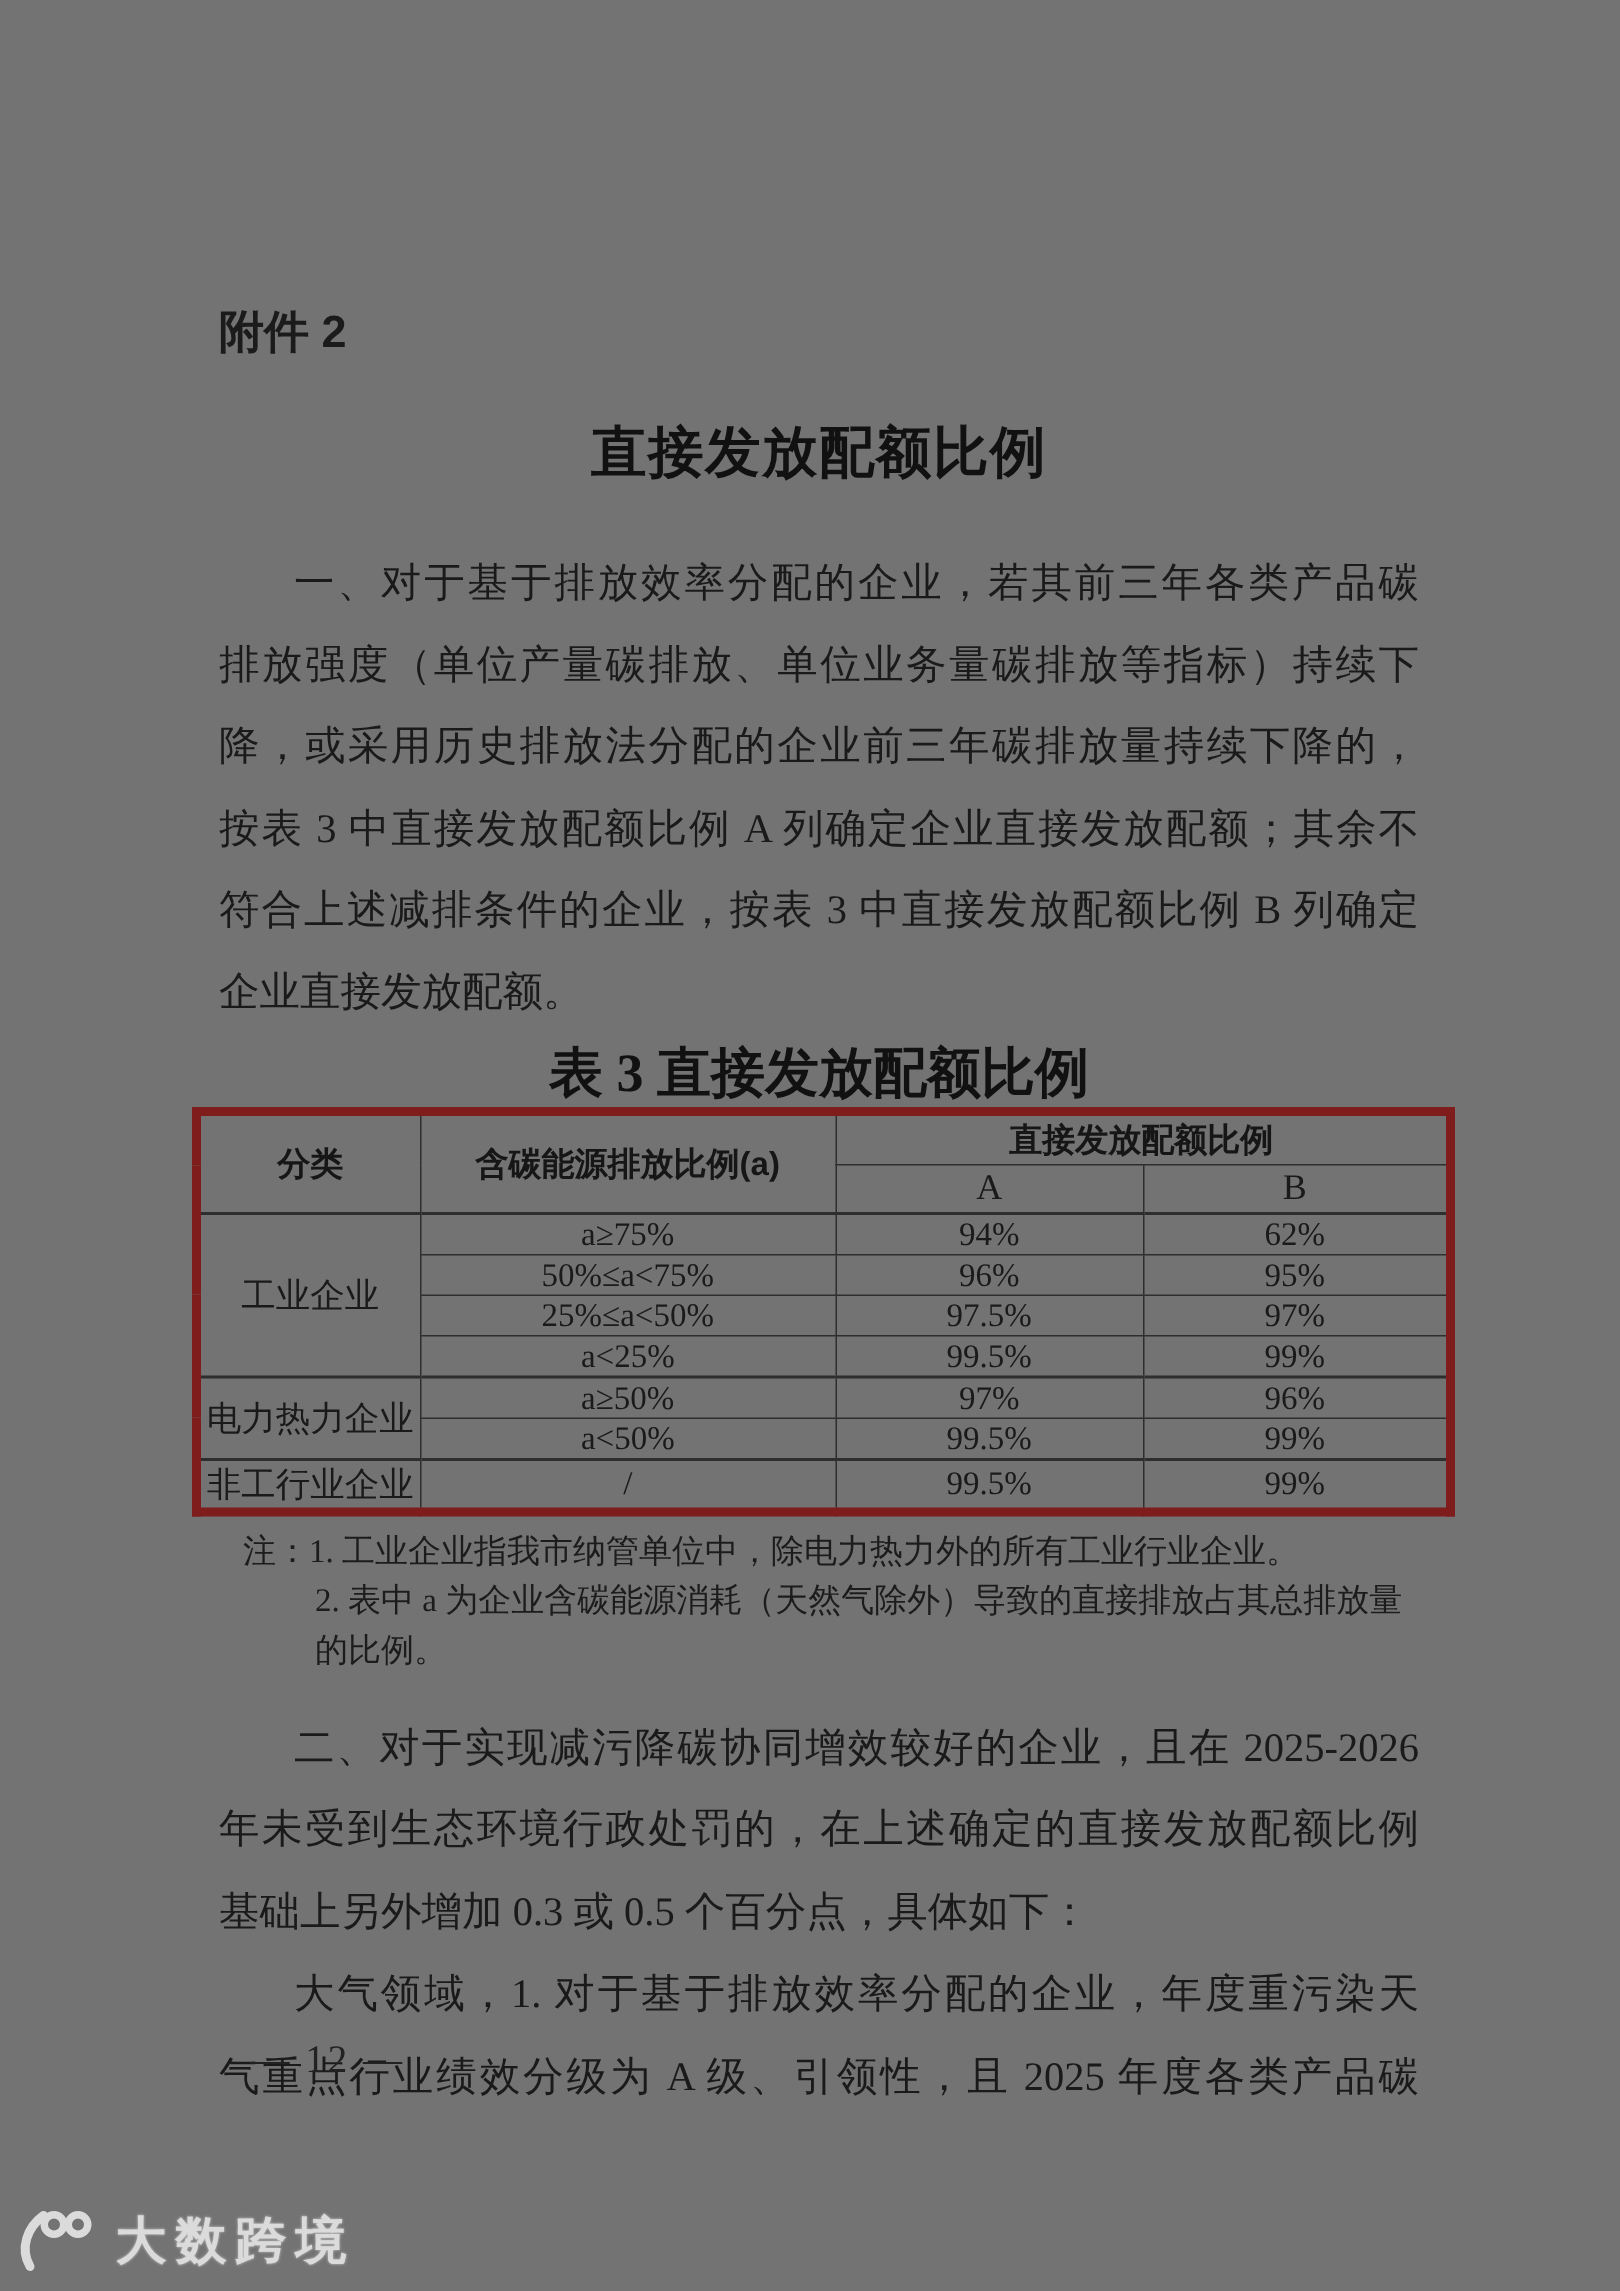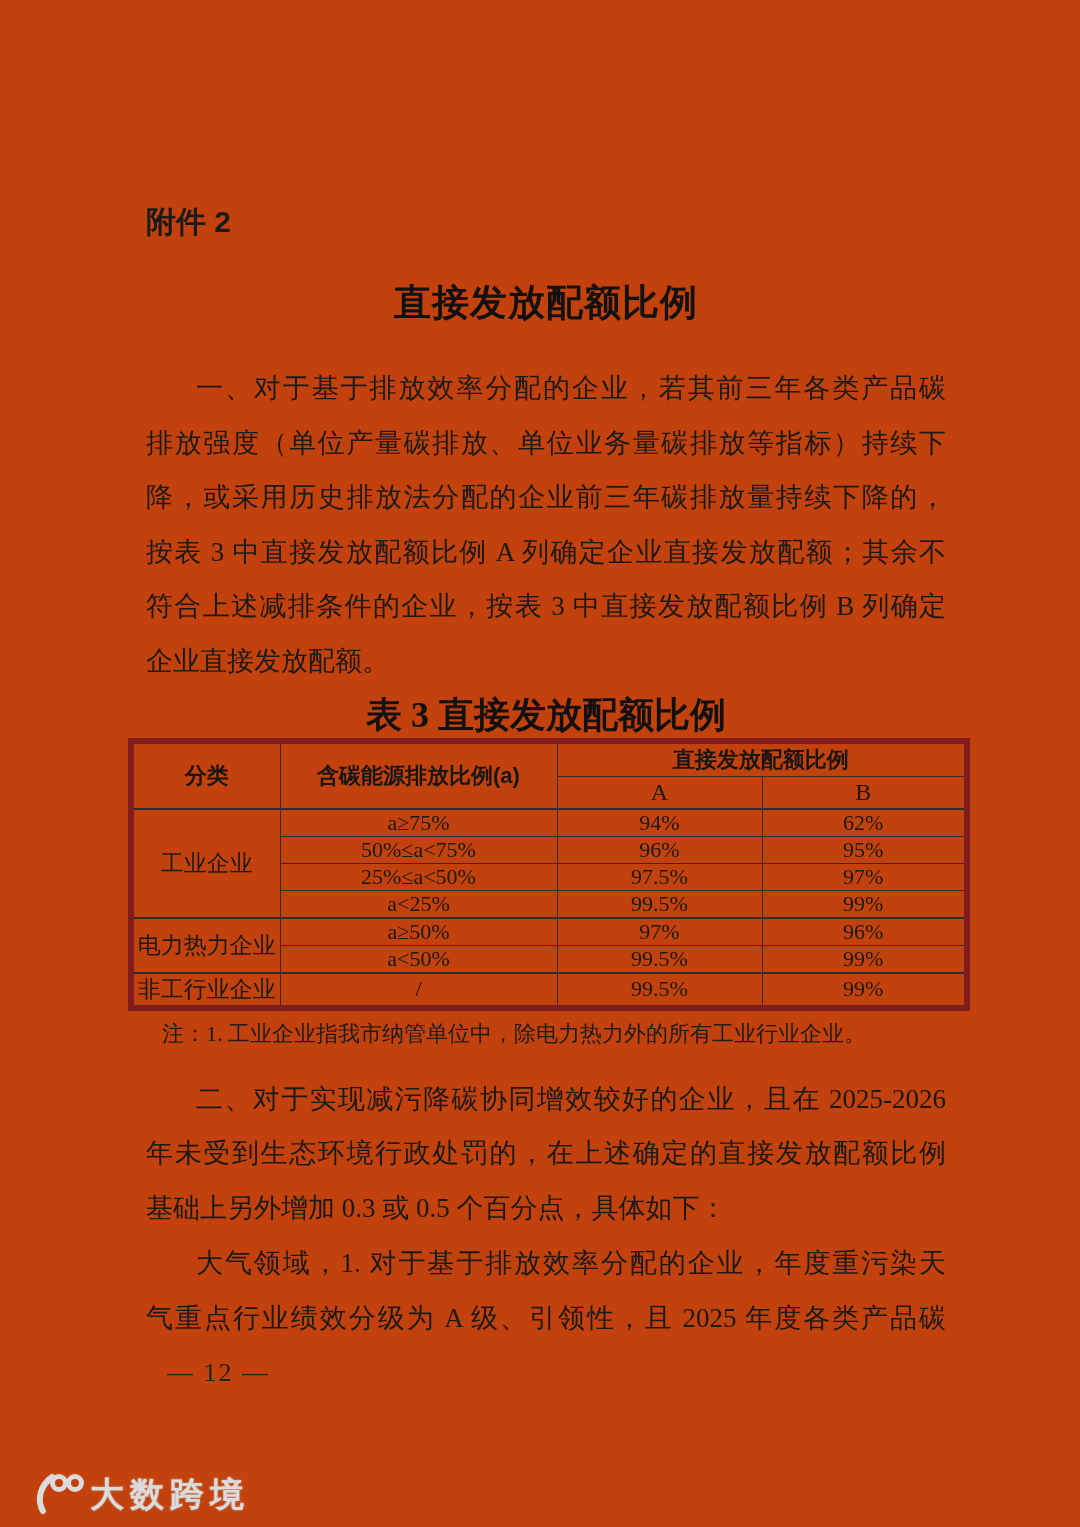--- a/index.html
+++ b/index.html
@@ -1,20 +1,20 @@
 <!DOCTYPE html>
 <html><head>
 <meta charset="utf-8">
 <style>
   html, body { margin: 0; padding: 0; background: #ffffff; }
   .page {
     position: relative;
     width: 1080px;
     height: 1527px;
-    background: #c2410c;
+    background: #737373;
     overflow: hidden;
     color: #1a1a1a;
     font-family: "Liberation Serif", "DejaVu Serif", serif;
   }
   .content { position: relative; margin-left: 146px; width: 800px; }
 
   .attachment-label {
     padding-top: 207px;
     font-family: "Liberation Sans", "DejaVu Sans", sans-serif;
     font-weight: 600;
@@ -96,25 +96,25 @@
     left: 167px;
     top: 1360px;
     font-size: 26px;
     line-height: 1;
     letter-spacing: 2px;
     color: #222;
   }
 
   .watermark {
     position: absolute;
-    left: 31px;
+    left: 8px;
     top: 1472px;
     display: flex;
     align-items: center;
-    gap: 5px;
+    gap: 15px;
   }
   .wm-logo { display: block; }
   .wm-text {
     font-family: "Liberation Sans", "DejaVu Sans", sans-serif;
     font-weight: 700;
     font-size: 34px;
     line-height: 1;
     letter-spacing: 6px;
     color: #dbdbdb;
     text-shadow: 0 0 2px #cfcfcf;
@@ -196,20 +196,21 @@
           <td class="cat">非工行业企业</td>
           <td>/</td>
           <td>99.5%</td>
           <td>99%</td>
         </tr>
       </tbody>
     </table>
 
     <div class="notes">
       <div class="note-line note-1">注：1. 工业企业指我市纳管单位中，除电力热力外的所有工业行业企业。</div>
+      <div class="note-line note-2">2. 表中 a 为企业含碳能源消耗（天然气除外）导致的直接排放占其总排放量的比例。</div>
     </div>
 
     <div class="para para-2">
       <div class="line indent">二、对于实现减污降碳协同增效较好的企业，且在 2025-2026</div>
       <div class="line">年未受到生态环境行政处罚的，在上述确定的直接发放配额比例</div>
       <div class="line last">基础上另外增加 0.3 或 0.5 个百分点，具体如下：</div>
     </div>
 
     <div class="para para-3">
       <div class="line indent">大气领域，1. 对于基于排放效率分配的企业，年度重污染天</div>

